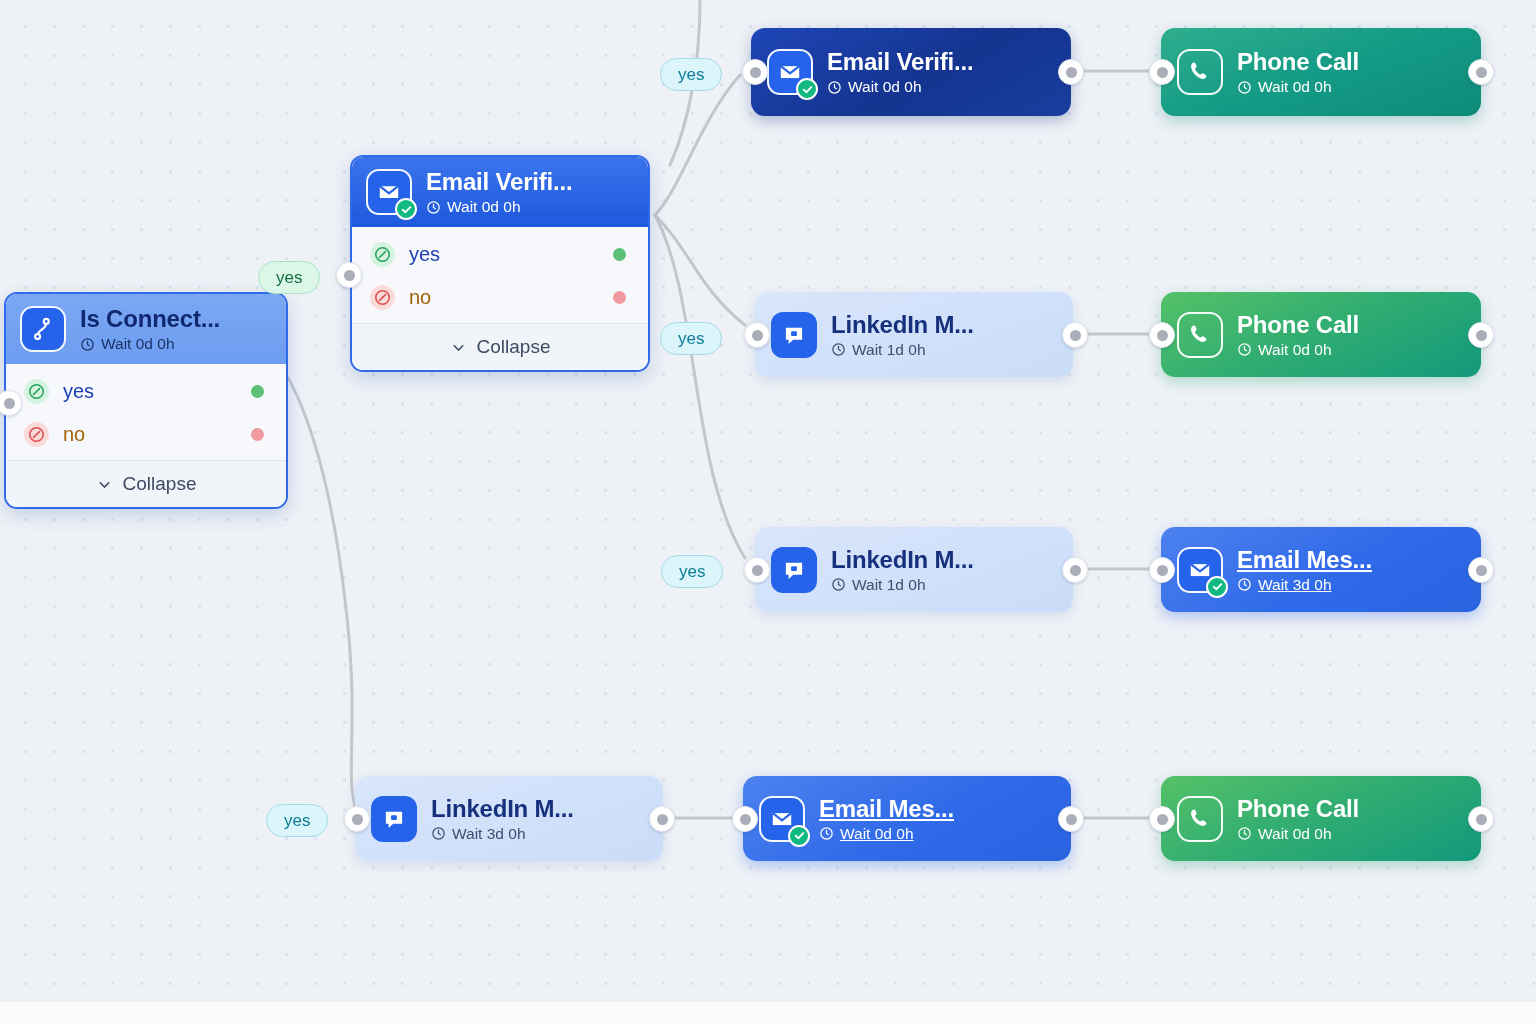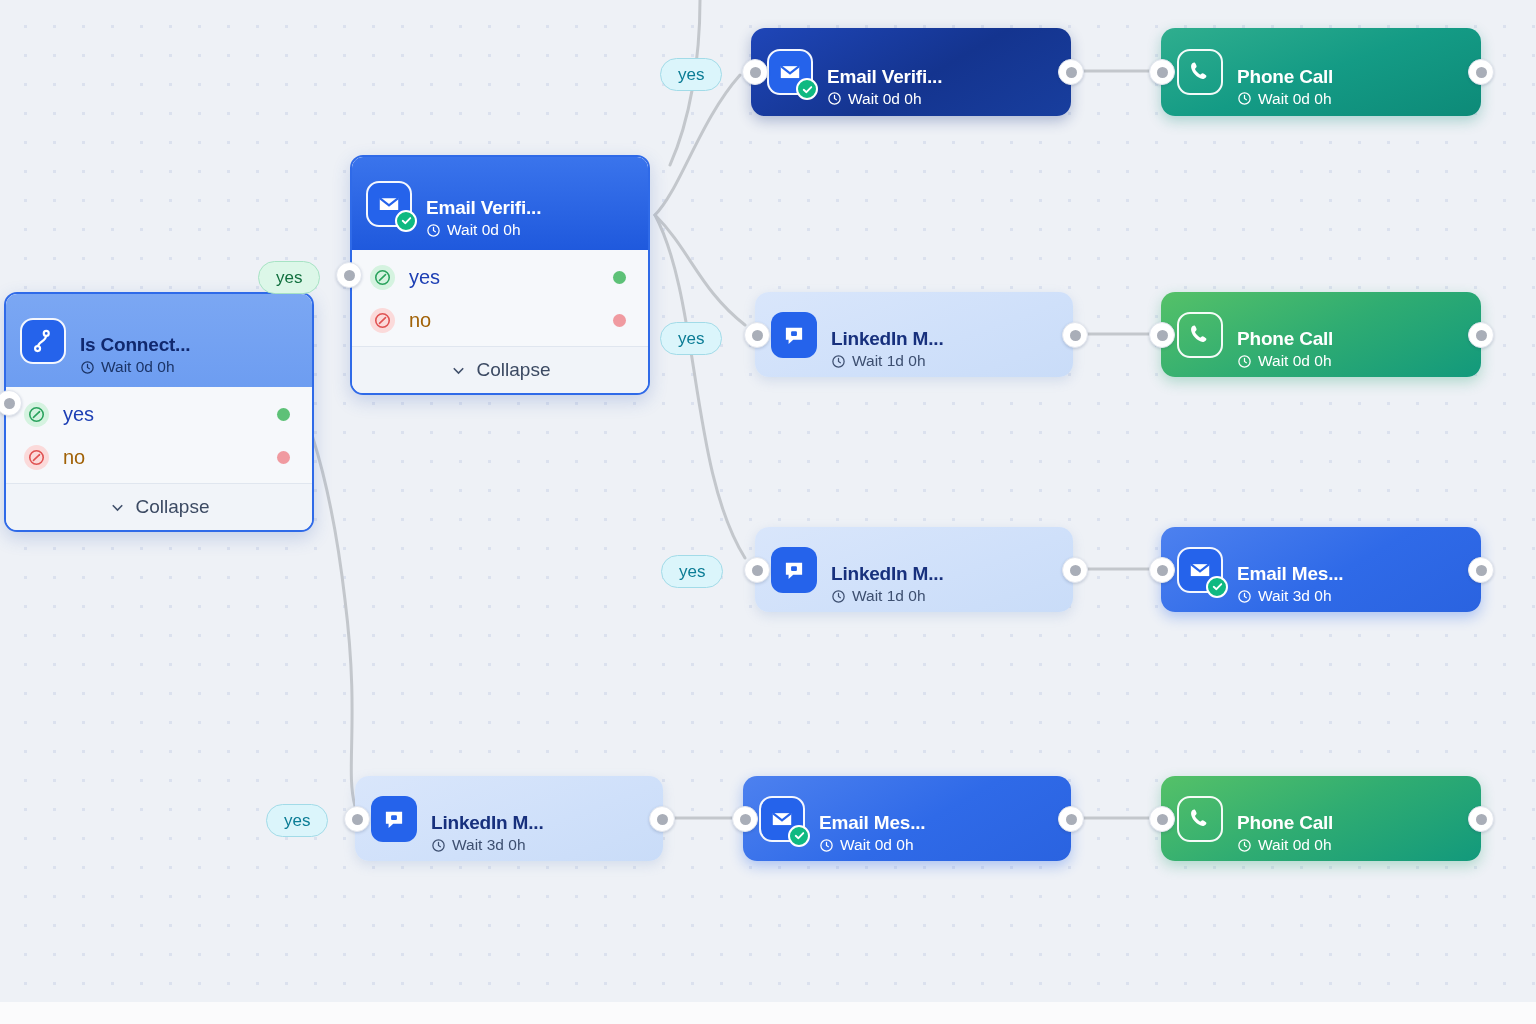--- a/index.html
+++ b/index.html
@@ -48,30 +48,30 @@
     border: 2px solid rgba(255,255,255,0.95);
   }
   .nicon svg { display:block; }
   .badge {
     position: absolute; right: -7px; bottom: -7px;
     width: 22px; height: 22px; border-radius: 50%;
     background: #10b981; border: 2.5px solid #fff;
     display: flex; align-items: center; justify-content: center;
   }
   .ntext { display: flex; flex-direction: column; gap: 2px; min-width: 0; }
-  .ntitle { font-size: 19px; font-weight: bold; letter-spacing: -0.2px; white-space: nowrap; margin-top: 29px; }
+  .ntitle { font-size: 24px; font-weight: bold; letter-spacing: -0.2px; white-space: nowrap; }
   .nwait { font-size: 15.5px; display: flex; align-items: center; gap: 6px; white-space: nowrap; }
 
   
   .v-navy      { background: linear-gradient(150deg,#1f46b8 0%,#14348f 55%,#183e9e 100%); box-shadow: 0 5px 14px rgba(22,52,130,.30); }
   .v-navy .ntitle, .v-navy .nwait { color: #fff; }
   .v-navy .nicon { background: #2563eb; }
 
   .v-blue      { background: linear-gradient(150deg,#4d81ef 0%,#2f6ae8 55%,#2a63e0 100%); box-shadow: 0 5px 14px rgba(37,99,235,.33); }
-  .v-blue .ntitle, .v-blue .nwait { color: #fff; }
+  .v-blue .ntitle, .v-blue .nwait { color: #fff; text-decoration: underline; }
   .v-blue .nicon { background: #2563eb; }
 
   .v-teal      { background: linear-gradient(160deg,#2fae8e 0%,#149b85 50%,#0d8a78 100%); box-shadow: 0 5px 14px rgba(16,140,120,.30); }
   .v-teal .ntitle, .v-teal .nwait { color: #fff; }
   .v-teal .nicon { background: transparent; }
 
   .v-green     { background: linear-gradient(155deg,#55c168 0%,#2fac72 50%,#12997c 100%); box-shadow: 0 5px 14px rgba(34,160,110,.30); }
   .v-green .ntitle, .v-green .nwait { color: #fff; }
   .v-green .nicon { background: transparent; }
 
@@ -161,21 +161,21 @@
       <path d="M 700,0 C 700,60 690,120 670,165"></path>
 
       <path d="M 1070,71 L 1150,71"></path>
       <path d="M 1073,334 L 1150,334"></path>
       <path d="M 1073,569 L 1150,569"></path>
       <path d="M 661,818 L 733,818"></path>
       <path d="M 1070,818 L 1150,818"></path>
     </g>
   </svg>
 
-  <div class="node branch hdr-light" style="left:4px; top:292px; width:310px;">
+  <div class="node branch hdr-light" style="left:4px; top:292px; width:284px;">
     <div class="nhead">
       <div class="nicon">
         <svg width="26" height="26" viewBox="0 0 24 24" fill="none" stroke="#fff" stroke-width="2" stroke-linecap="round">
           <path d="M7 19 C7 11 15 14 15 6"></path>
           <circle cx="7" cy="19" r="2.3" fill="#2563eb"></circle>
           <circle cx="15" cy="5" r="2.3" fill="#2563eb"></circle>
         </svg>
       </div>
       <div class="ntext">
         <div class="ntitle">Is Connect...</div>

